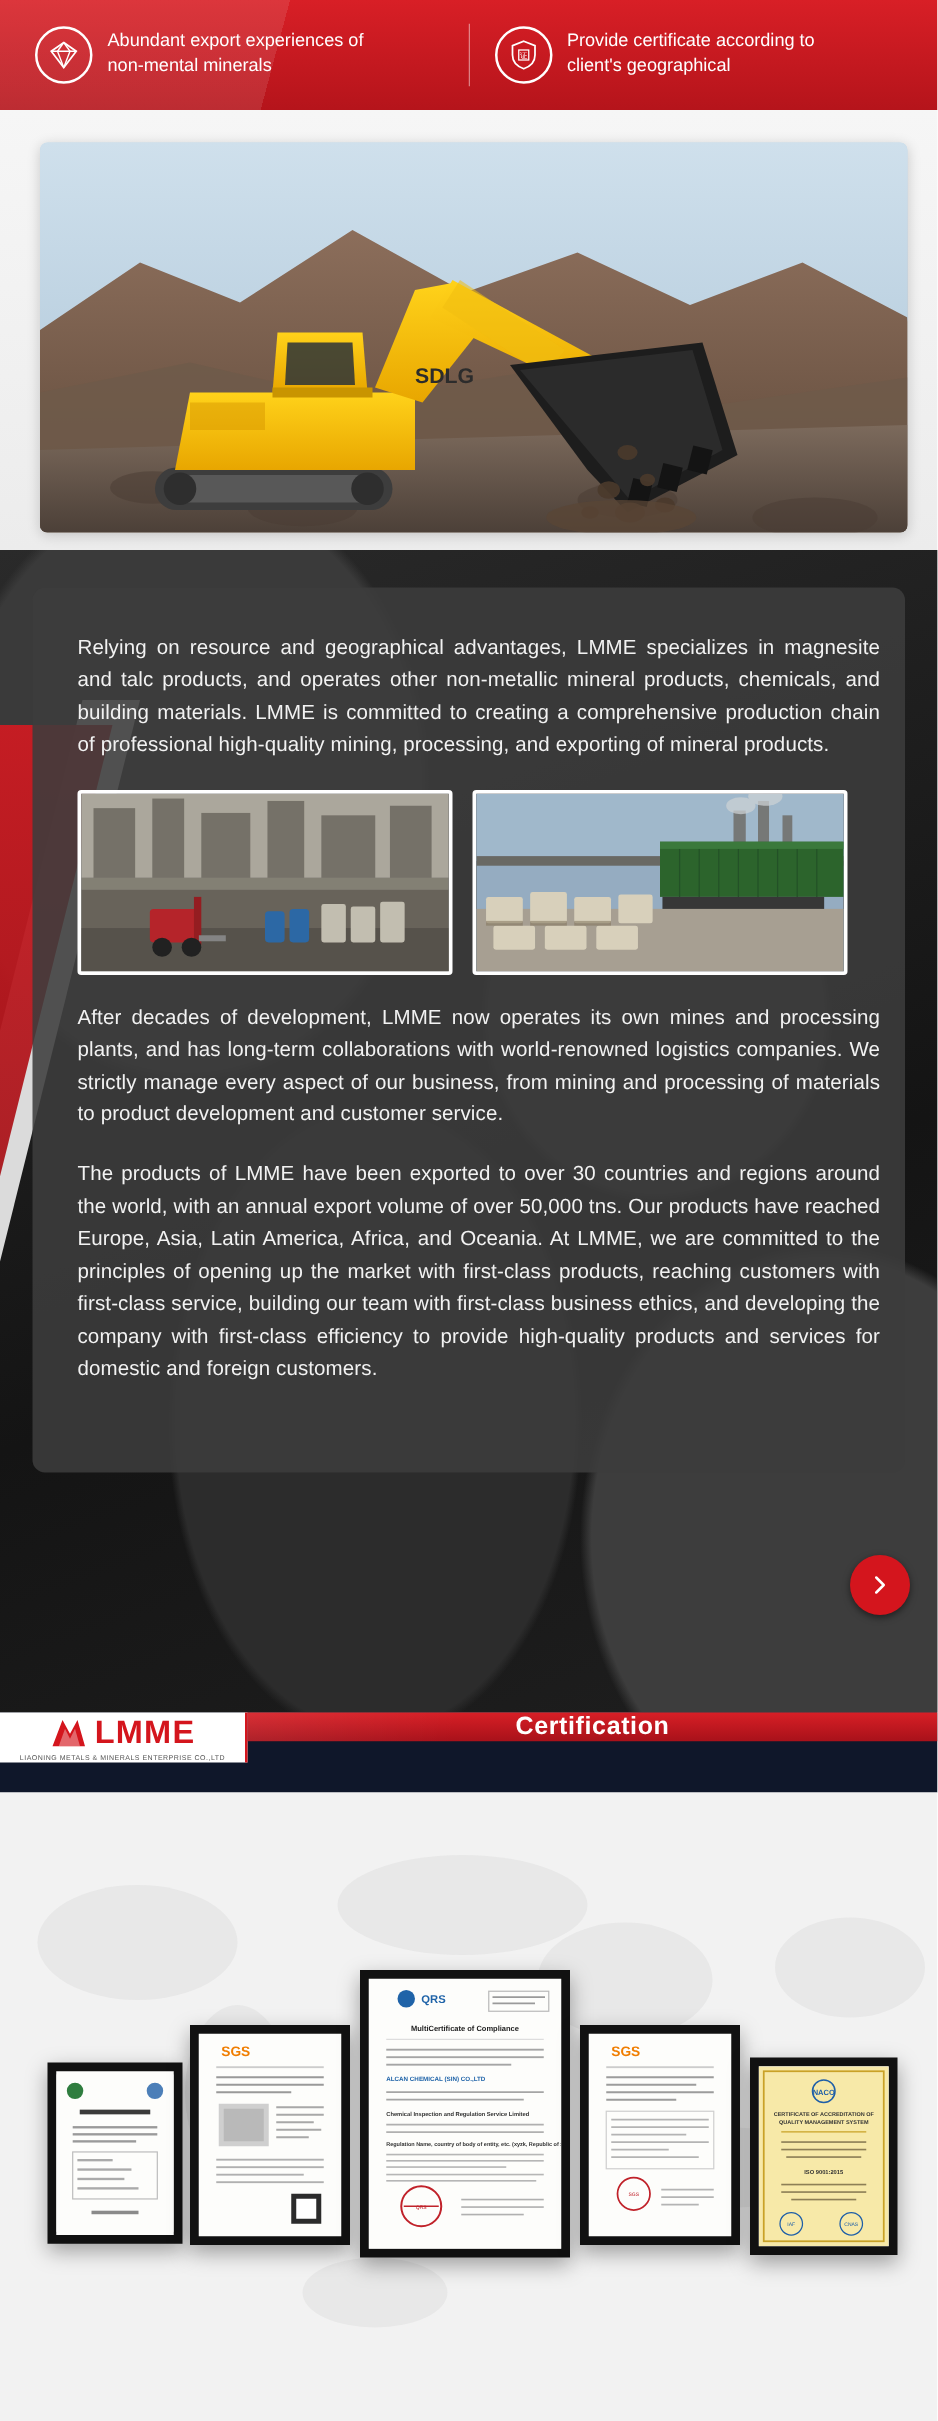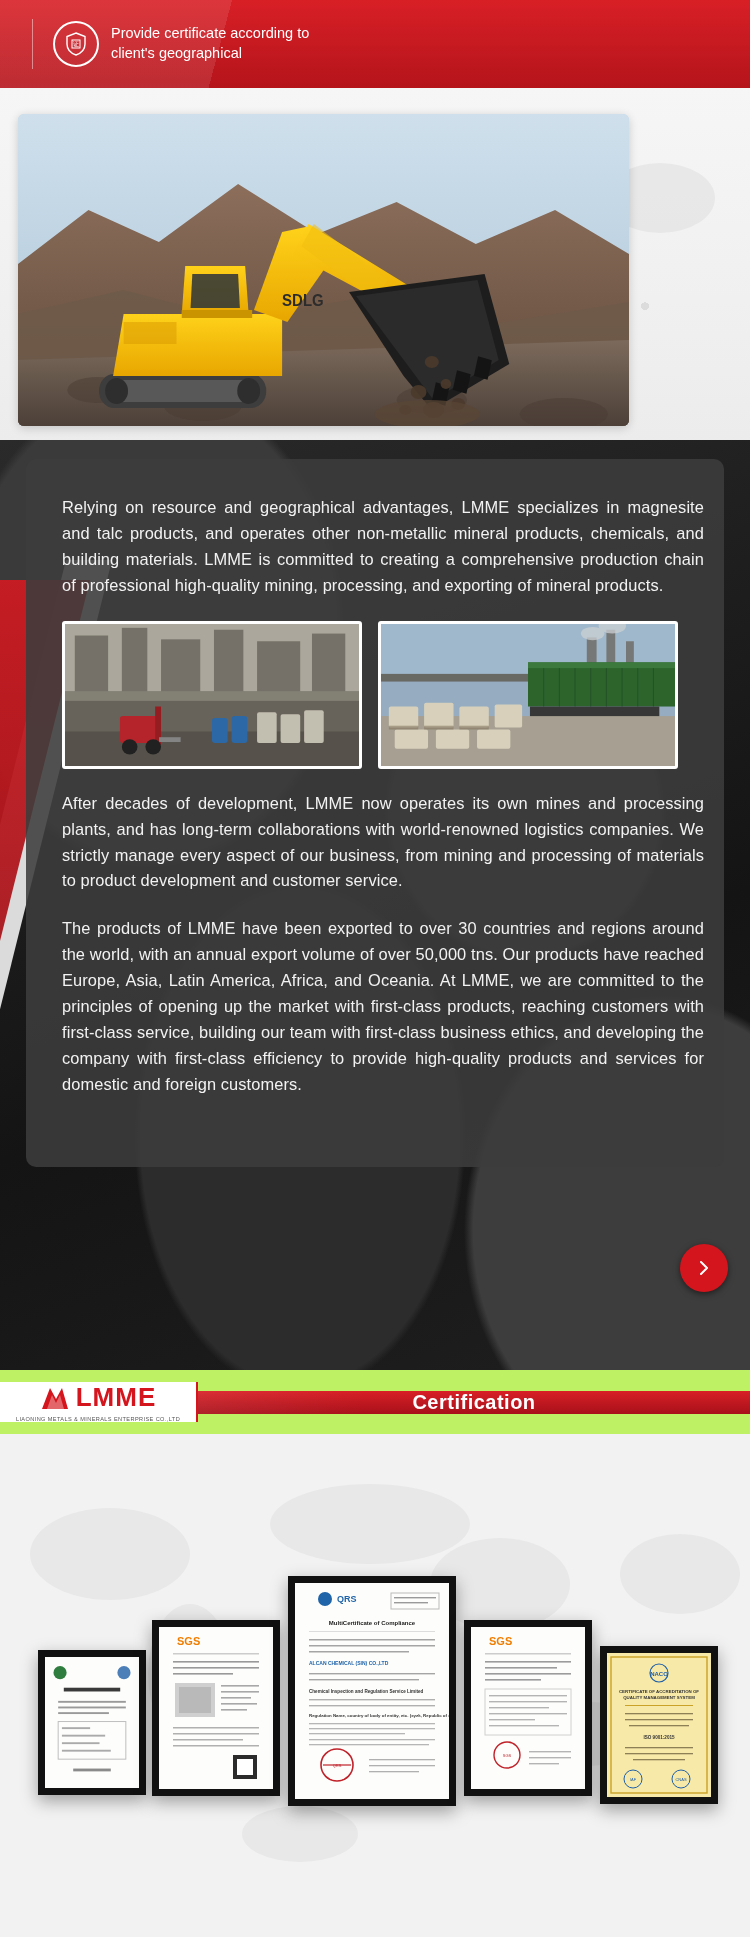--- a/index.html
+++ b/index.html
@@ -76,22 +76,22 @@
       radial-gradient(circle at 86% 62%, rgba(190,190,190,0.40) 0 4px, transparent 4px),
       radial-gradient(circle at 30% 78%, rgba(200,200,200,0.35) 0 5px, transparent 5px),
       linear-gradient(180deg,#f6f6f6 0%, #ececec 100%);
   }
   .world-map {
     position:absolute; inset:0;
     opacity:.30;
   }
   .hero-photo {
     position: absolute;
-    left: 18px; top: 26px;
-    width: 611px; height: 312px;
+    left: 32px; top: 26px;
+    width: 694px; height: 312px;
     border-radius: 6px;
     overflow: hidden;
     box-shadow: 0 2px 10px rgba(0,0,0,.18);
     background: linear-gradient(180deg,#bcd4e6 0%, #9fb8cc 45%, #8c7d6e 46%, #6b5b4d 100%);
   }
 
   
   .hero-photo svg { display:block; width:100%; height:100%; }
 
   
@@ -119,21 +119,21 @@
     opacity:.95;
   }
   .white-swoosh {
     position:absolute; left:-20px; top:120px; width:46px; height:690px;
     background: #f1f1f1;
     transform: skewX(-14deg);
     opacity:.9;
   }
   .content-card {
     position: absolute;
-    left: 26px; top: 19px;
+    left: 26px; top: 30px;
     width: 698px; height: 708px;
     background: rgba(60,60,60,0.88);
     border-radius: 10px;
     padding: 36px 20px 24px 36px;
     color: #ffffff;
   }
   .para {
     font-size: 16.4px;
     line-height: 1.58;
     text-align: justify;
@@ -165,22 +165,22 @@
     box-shadow: 0 2px 6px rgba(0,0,0,.5);
     cursor: pointer;
   }
 
   
   .cert-bar {
     position: relative;
     width: 750px;
     height: 64px;
     display: flex;
-    align-items: center;
-    background: #bef264;
+    align-items: flex-start;
+    background: #0f172a;
   }
   .logo-box {
     width: 198px;
     background: #ffffff;
     display: flex;
     flex-direction: column;
     align-items: center;
     justify-content: center;
     border-right: 2px solid #d4151d;
     position: relative;
@@ -260,20 +260,33 @@
   .f3 { left: 288px; top: 122px; width: 168px; height: 230px; }
   .f4 { left: 464px; top: 166px; width: 128px; height: 176px; }
   .f5 { left: 600px; top: 192px; width: 118px; height: 158px; }
 </style>
 </head>
 <body>
 
 <div class="top-banner">
   <div class="badge-group">
 
+    <div class="badge">
+      <div class="badge-icon">
+        <svg width="26" height="26" viewBox="0 0 26 26">
+          <polygon points="13,3 23,10 13,23 3,10" fill="none" stroke="#fff" stroke-width="1.4"></polygon>
+          <line x1="3" y1="10" x2="23" y2="10" stroke="#fff" stroke-width="1.2"></line>
+          <line x1="8" y1="10" x2="13" y2="23" stroke="#fff" stroke-width="1.1"></line>
+          <line x1="18" y1="10" x2="13" y2="23" stroke="#fff" stroke-width="1.1"></line>
+          <line x1="13" y1="3" x2="8" y2="10" stroke="#fff" stroke-width="1.1"></line>
+          <line x1="13" y1="3" x2="18" y2="10" stroke="#fff" stroke-width="1.1"></line>
+        </svg>
+      </div>
+      <div class="badge-text">Abundant export experiences of non-mental minerals</div>
+    </div>
 
     <div class="badge-divider"></div>
 
     <div class="badge">
       <div class="badge-icon">
         <svg width="26" height="26" viewBox="0 0 26 26">
           <path d="M13 2 L22 5.5 V13 C22 18.5 17.8 22.3 13 24 C8.2 22.3 4 18.5 4 13 V5.5 Z" fill="none" stroke="#fff" stroke-width="1.4"></path>
           <rect x="9" y="9" width="8" height="8" fill="none" stroke="#fff" stroke-width="1"></rect>
           <text x="13" y="15.4" font-size="6" fill="#fff" text-anchor="middle" font-family="DejaVu Sans, sans-serif">证</text>
         </svg>

